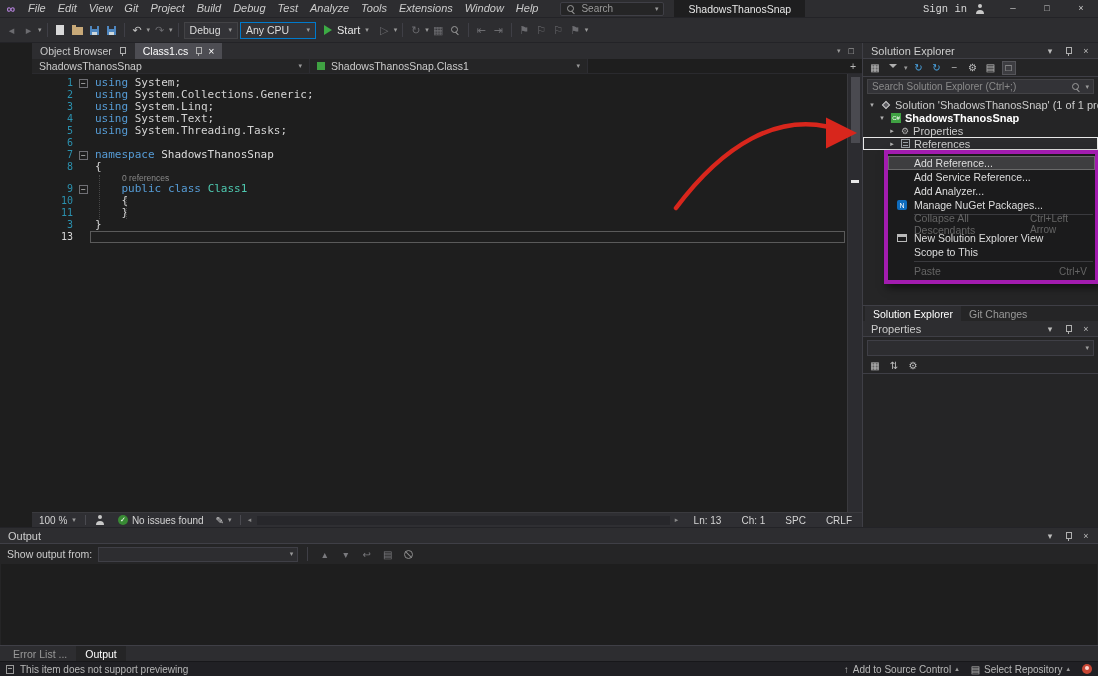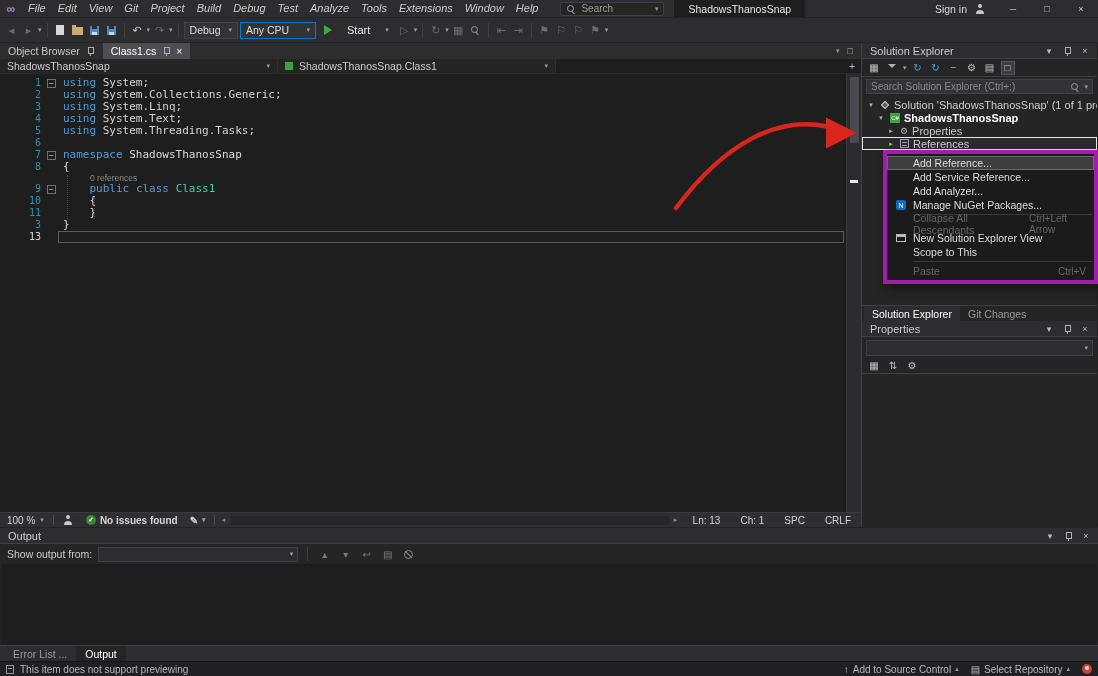--- a/index.html
+++ b/index.html
@@ -10,33 +10,33 @@
     font-family:"Liberation Sans", sans-serif; font-size:11px;
     -webkit-user-select:none; user-select:none;
   }
   
   .titlebar{height:18px; display:flex; align-items:center; background:#2d2d30; border-bottom:1px solid #232327;}
   .vs-logo{width:22px; text-align:center; color:#b180d7; font-weight:bold; font-size:12px;}
   .menus{display:flex; height:100%;font-style:italic;}
   .menu-item{padding:0 6px; line-height:17px; color:#cccccc; cursor:default;}
   .tb-search{margin-left:16px; width:104px; height:14px; background:#252526; border:1px solid #3f3f46; border-radius:2px; display:flex; align-items:center; gap:5px; padding:0 5px; color:#9a9a9a; font-size:10px;}
   .win-title{margin-left:10px; height:100%; padding:0 14px; background:#1e1e1f; color:#e6e6e6; display:flex; align-items:center; font-size:10.5px;}
-  .tb-right{margin-left:auto; display:flex; align-items:center; height:100%;}
+  .tb-right{margin-left:auto; display:flex; align-items:center; height:100%;font-family:Liberation Mono, monospace;}
   .signin{color:#d8d8d8; margin-right:7px; font-size:10.5px;}
   .win-btn{width:34px; height:100%; display:flex; align-items:center; justify-content:center; color:#cccccc; font-size:9px;}
   
   .toolbar{height:25px; display:flex; align-items:center; background:#2d2d30; border-bottom:1px solid #232327; padding:0 4px; gap:2px;}
   .ticon{min-width:15px; height:16px; display:flex; align-items:center; justify-content:center; color:#c5c5c5; font-size:11px;}
   .ticon.dim{color:#6c6c70;}
   .cc{color:#9a9a9a; font-size:7px;}
   .tsep{width:1px; height:14px; background:#3f3f46; margin:0 3px;}
   .combo{height:17px; background:#333337; border:1px solid #434346; display:flex; align-items:center; padding:0 5px; gap:8px; color:#dddddd; font-size:10.5px;}
   .combo.focus{border-color:#007acc;}
   .combo.wide{width:76px;}
-  .start-btn{display:flex; align-items:center; gap:15px; padding:0 6px; height:19px; color:#e6e6e6;}
+  .start-btn{display:flex; align-items:center; gap:5px; padding:0 6px; height:19px; color:#e6e6e6;}
   .i-play{width:0;height:0;border-left:8px solid #3cab44;border-top:5px solid transparent;border-bottom:5px solid transparent;}
   
   .i-mag{position:relative;width:10px;height:10px;flex:none;}
   .i-mag::before{content:"";position:absolute;top:1px;left:1px;width:5px;height:5px;border:1px solid #9a9a9a;border-radius:50%;}
   .i-mag::after{content:"";position:absolute;bottom:1px;right:1px;width:4px;height:1px;background:#9a9a9a;transform:rotate(45deg);}
   .i-person{position:relative;width:12px;height:12px;margin-right:10px;}
   .i-person::before{content:"";position:absolute;top:1px;left:4px;width:4px;height:4px;border-radius:50%;background:#c8c8c8;}
   .i-person::after{content:"";position:absolute;bottom:1px;left:2px;width:8px;height:4px;border-radius:4px 4px 0 0;background:#c8c8c8;}
   .i-file{position:relative;width:8px;height:10px;background:#d8d8d8;}
   .i-folder{position:relative;width:11px;height:8px;background:#c8a978;margin-top:2px;}
@@ -59,21 +59,21 @@
   .i-funnel{position:relative;width:9px;height:9px;flex:none;}
   .i-funnel::before{content:"";position:absolute;top:1px;left:0;width:0;height:0;border-left:4px solid transparent;border-right:4px solid transparent;border-top:4px solid #b0b0b0;}
   .i-cube{width:8px;height:8px;background:#3fa142;flex:none;}
   .i-clear{position:relative;width:9px;height:9px;border:1px solid #8a8a8a;border-radius:50%;flex:none;}
   .i-clear::before{content:"";position:absolute;left:-1px;top:3px;width:9px;height:1px;background:#8a8a8a;transform:rotate(45deg);}
   .i-previewdoc{position:relative;width:8px;height:9px;border:1px solid #9a9a9a;flex:none;}
   .i-previewdoc::before{content:"";position:absolute;left:1px;top:2px;width:4px;height:1px;background:#9a9a9a;}
   .i-bell{position:relative;width:10px;height:10px;border-radius:50%;background:#c74634;flex:none;}
   .i-bell::before{content:"";position:absolute;left:3px;top:2px;width:4px;height:4px;border-radius:50%;background:#ffd8d2;}
   
-  .workspace{display:flex; height:484px; background:#1e1e1e;}
+  .workspace{display:flex; height:484px; background:#1e1e1e;padding-left:32px;}
   .editor-col{width:862px; display:flex; flex-direction:column; border-right:1px solid #3f3f46; background:#1e1e1e;}
   .tab-row{height:16px; background:#2d2d30; display:flex; align-items:stretch; font-size:10.5px;}
   .tab{display:flex; align-items:center; padding:0 8px; gap:5px; color:#c8c8c8;}
   .tab.active{background:#4d4d53; color:#ffffff;}
   .tab-row-right{margin-left:auto; display:flex; align-items:center; gap:8px; padding-right:8px; color:#bbbbbb;}
   .breadcrumb{height:15px; display:flex; align-items:stretch; background:#1e1e1e; border-bottom:1px solid #2a2a2e; font-size:10.5px; color:#cccccc;}
   .bc-item{width:278px; display:flex; align-items:center; gap:6px; padding:0 7px; background:#252526; border-right:1px solid #2d2d32;}
   .bc-item .cc{margin-left:auto;}
   .bc-fill{flex:1;}
   .bc-split{width:18px; display:flex; align-items:center; justify-content:center; color:#bbbbbb;}
@@ -90,21 +90,21 @@
   .code-line.current .ltext{flex:1; margin-right:17px; box-shadow:inset 0 0 0 1px #5a5a5a;}
   .codelens{height:10px; line-height:10px; font-size:8.5px; color:#8a8a8a; padding-left:90px; font-family:"Liberation Sans", sans-serif;}
   .guide{position:absolute; width:0; border-left:1px dotted #474747;}
   .vscroll{position:absolute; top:0; right:0; bottom:0; width:15px; background:#2c2c30; border-left:1px solid #3a3a3e;}
   .vthumb{position:absolute; top:3px; left:3px; width:9px; height:66px; background:#4a4a50;}
   .vmark{position:absolute; top:106px; left:3px; width:8px; height:3px; background:#e8e8e8;}
   
   .editor-status{height:15px; background:#2f2f33; border-top:1px solid #3a3a3e; display:flex; align-items:center; font-size:10px; color:#d4d4d4;}
   .es-zoom{display:flex; align-items:center; gap:5px; padding:0 7px;}
   .es-sep{width:1px; height:10px; background:#4a4a50; margin:0 2px;}
-  .es-group{display:flex; align-items:center; gap:4px; padding:0 6px;font-weight:bold;}
+  .es-group{display:flex; align-items:center; gap:4px; padding:0 6px;}
   .hscroll{flex:1; display:flex; align-items:center; height:100%;}
   .harrow{width:14px; text-align:center; color:#8a8a8a; font-size:7px;}
   .htrack{flex:1; height:9px; background:#27272b;}
   .sinfo{padding:0 10px;}
   
   .right-col{width:235px; display:flex; flex-direction:column; background:#252526;}
   .panel-h{height:16px; flex:none; display:flex; align-items:center; padding:0 4px 0 8px; background:#2d2d30; border-bottom:1px solid #3f3f46; color:#cccccc;}
   .ph-icons{margin-left:auto; display:flex; align-items:center; gap:2px;}
   .ph-i{width:16px; height:14px; display:flex; align-items:center; justify-content:center; color:#bbbbbb; font-size:9px;}
   .se-top{height:262px; display:flex; flex-direction:column; position:relative;}

